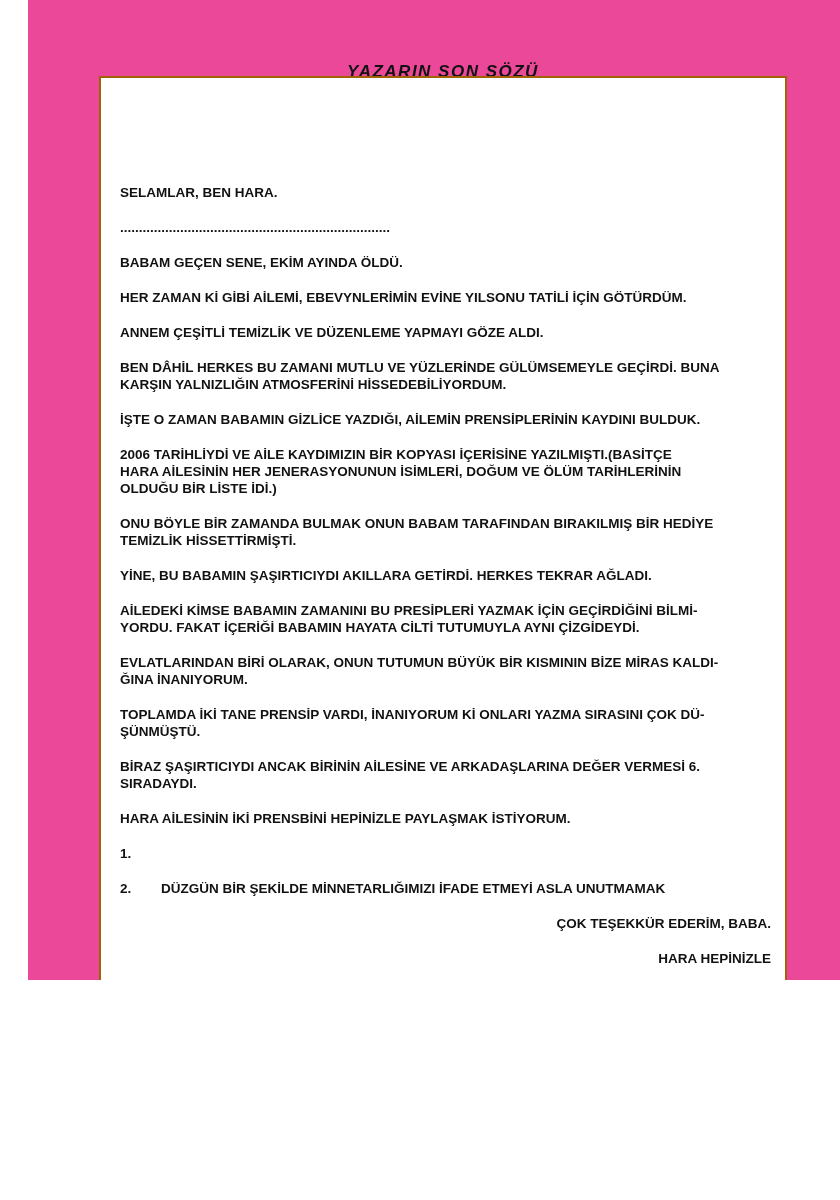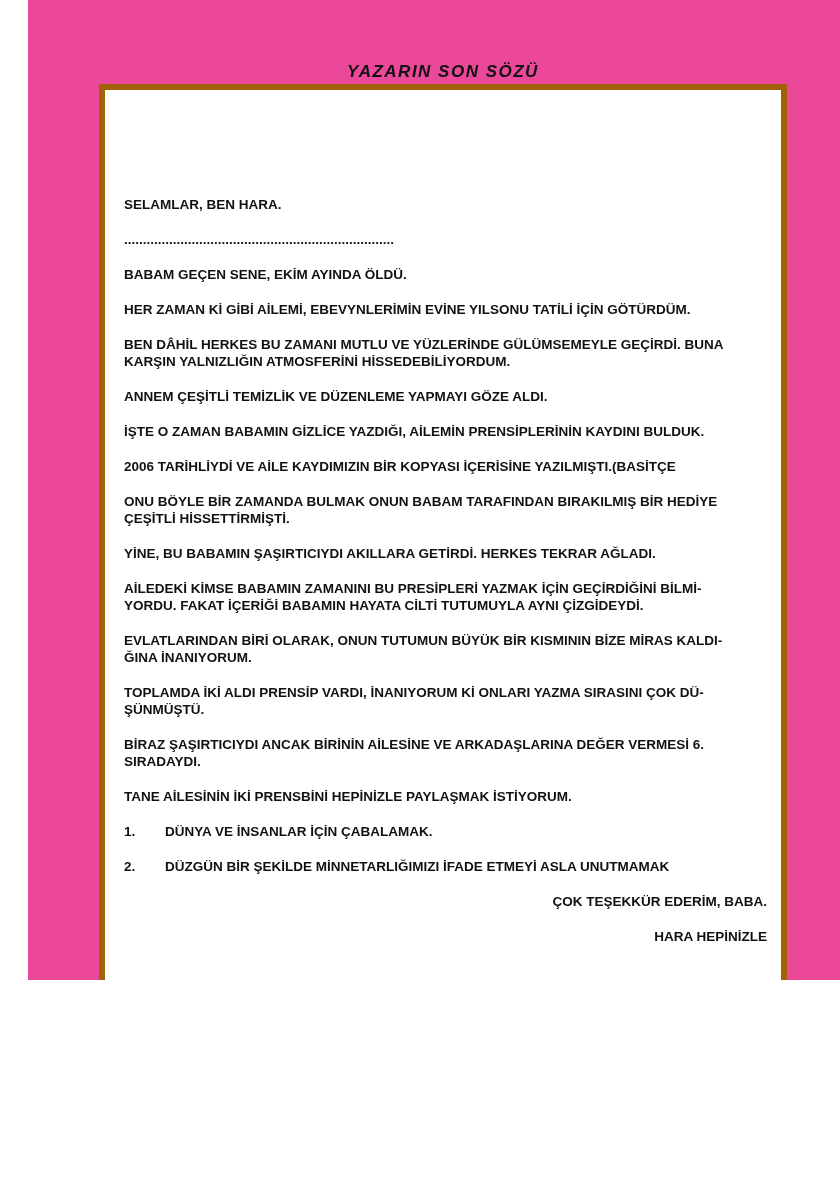--- a/index.html
+++ b/index.html
@@ -25,25 +25,25 @@
     text-align: center;
     font-size: 17px;
     font-weight: bold;
     font-style: italic;
     letter-spacing: 1.5px;
     color: #111111;
   }
   .letter-box {
     position: absolute;
     left: 71px;
-    top: 84px;
+    top: 76px;
     width: 688px;
     height: 1059px;
     box-sizing: border-box;
-    border: 6px solid #a16207;
+    border: 2px solid #a16207;
     background: #ffffff;
     overflow: hidden;
   }
   .letter-body {
     padding: 106px 14px 0 19px;
     font-size: 13.5px;
     font-weight: bold;
     line-height: 17px;
     letter-spacing: 0px;
   }
@@ -84,61 +84,62 @@
         <div class="paragraph">
           <div class="line">........................................................................</div>
         </div>
         <div class="paragraph">
           <div class="line">BABAM GEÇEN SENE, EKİM AYINDA ÖLDÜ.</div>
         </div>
         <div class="paragraph">
           <div class="line">HER ZAMAN Kİ GİBİ AİLEMİ, EBEVYNLERİMİN EVİNE YILSONU TATİLİ İÇİN GÖTÜRDÜM.</div>
         </div>
         <div class="paragraph">
+          <div class="line">ANNEM ÇEŞİTLİ TEMİZLİK VE DÜZENLEME YAPMAYI GÖZE ALDI.</div>
+        </div>
+        <div class="paragraph">
           <div class="line">BEN DÂHİL HERKES BU ZAMANI MUTLU VE YÜZLERİNDE GÜLÜMSEMEYLE GEÇİRDİ. BUNA</div>
           <div class="line">KARŞIN YALNIZLIĞIN ATMOSFERİNİ HİSSEDEBİLİYORDUM.</div>
-        </div>
-        <div class="paragraph">
-          <div class="line">ANNEM ÇEŞİTLİ TEMİZLİK VE DÜZENLEME YAPMAYI GÖZE ALDI.</div>
         </div>
         <div class="paragraph">
           <div class="line">İŞTE O ZAMAN BABAMIN GİZLİCE YAZDIĞI, AİLEMİN PRENSİPLERİNİN KAYDINI BULDUK.</div>
         </div>
         <div class="paragraph">
           <div class="line">2006 TARİHLİYDİ VE AİLE KAYDIMIZIN BİR KOPYASI İÇERİSİNE YAZILMIŞTI.(BASİTÇE</div>
+          <div class="line">HARA AİLESİNİN HER JENERASYONUNUN İSİMLERİ, DOĞUM VE ÖLÜM TARİHLERİNİN</div>
+          <div class="line">OLDUĞU BİR LİSTE İDİ.)</div>
         </div>
         <div class="paragraph">
           <div class="line">ONU BÖYLE BİR ZAMANDA BULMAK ONUN BABAM TARAFINDAN BIRAKILMIŞ BİR HEDİYE</div>
-          <div class="line">ÇEŞİTLİ HİSSETTİRMİŞTİ.</div>
+          <div class="line">TEMİZLİK HİSSETTİRMİŞTİ.</div>
         </div>
         <div class="paragraph">
           <div class="line">YİNE, BU BABAMIN ŞAŞIRTICIYDI AKILLARA GETİRDİ. HERKES TEKRAR AĞLADI.</div>
         </div>
         <div class="paragraph">
           <div class="line">AİLEDEKİ KİMSE BABAMIN ZAMANINI BU PRESİPLERİ YAZMAK İÇİN GEÇİRDİĞİNİ BİLMİ-</div>
           <div class="line">YORDU. FAKAT İÇERİĞİ BABAMIN HAYATA CİLTİ TUTUMUYLA AYNI ÇİZGİDEYDİ.</div>
         </div>
         <div class="paragraph">
           <div class="line">EVLATLARINDAN BİRİ OLARAK, ONUN TUTUMUN BÜYÜK BİR KISMININ BİZE MİRAS KALDI-</div>
           <div class="line">ĞINA İNANIYORUM.</div>
         </div>
         <div class="paragraph">
-          <div class="line">TOPLAMDA İKİ ALDI PRENSİP VARDI, İNANIYORUM Kİ ONLARI YAZMA SIRASINI ÇOK DÜ-</div>
+          <div class="line">TOPLAMDA İKİ TANE PRENSİP VARDI, İNANIYORUM Kİ ONLARI YAZMA SIRASINI ÇOK DÜ-</div>
           <div class="line">ŞÜNMÜŞTÜ.</div>
         </div>
         <div class="paragraph">
           <div class="line">BİRAZ ŞAŞIRTICIYDI ANCAK BİRİNİN AİLESİNE VE ARKADAŞLARINA DEĞER VERMESİ 6.</div>
           <div class="line">SIRADAYDI.</div>
         </div>
         <div class="paragraph">
-          <div class="line">TANE AİLESİNİN İKİ PRENSBİNİ HEPİNİZLE PAYLAŞMAK İSTİYORUM.</div>
+          <div class="line">HARA AİLESİNİN İKİ PRENSBİNİ HEPİNİZLE PAYLAŞMAK İSTİYORUM.</div>
         </div>
         <div class="list-item">
           <span class="num">1.</span>
-          <span>DÜNYA VE İNSANLAR İÇİN ÇABALAMAK.</span>
         </div>
         <div class="list-item">
           <span class="num">2.</span>
           <span>DÜZGÜN BİR ŞEKİLDE MİNNETARLIĞIMIZI İFADE ETMEYİ ASLA UNUTMAMAK</span>
         </div>
         <div class="closing-line">ÇOK TEŞEKKÜR EDERİM, BABA.</div>
         <div class="closing-line">HARA HEPİNİZLE</div>
       </div>
   </div>
 </div>

